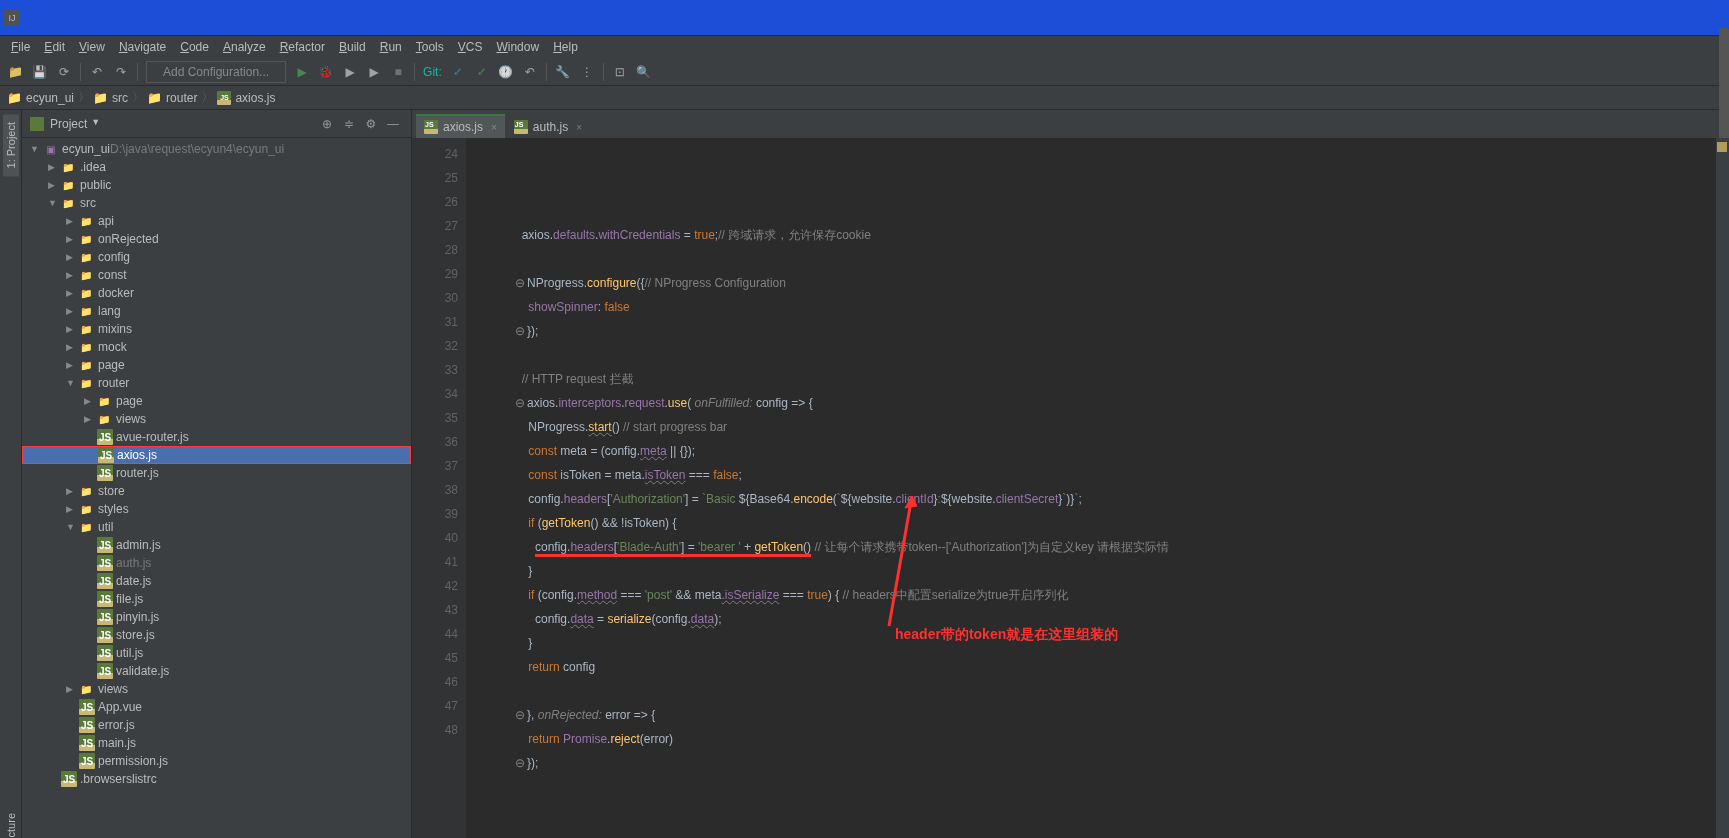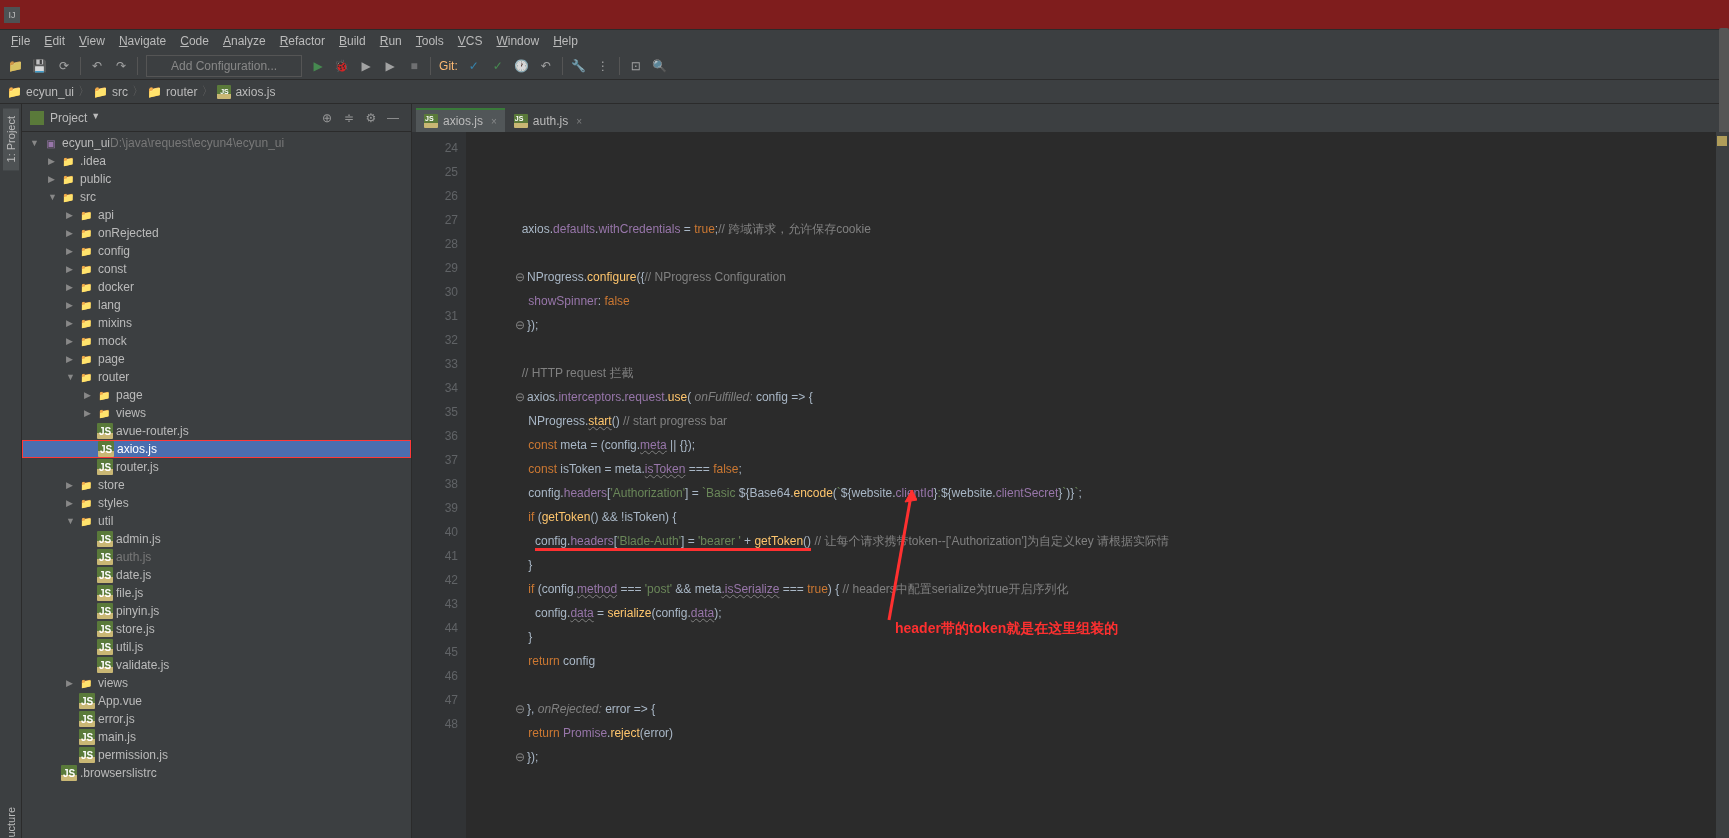--- a/index.html
+++ b/index.html
@@ -1,28 +1,28 @@
 <!DOCTYPE html>
 <html><head>
 <meta charset="utf-8">
 <style>
 * { margin: 0; padding: 0; box-sizing: border-box; font-family: 'Segoe UI', Arial, sans-serif; font-size: 12px; }
 body { background: #3c3f41; color: #bbbbbb; overflow: hidden; width: 1729px; height: 838px; }
 
-.titlebar { background: #7f1d1d; color: #bbbbbb; height: 30px; display: flex; align-items: center; padding: 8px 4px; border-bottom: 1px solid #2b2b2b; }
+.titlebar { background: #1d4ed8; color: #bbbbbb; height: 36px; display: flex; align-items: center; padding: 8px 4px; border-bottom: 1px solid #2b2b2b; }
 .titlebar .icon { width: 16px; height: 16px; background: #4e5254; margin-right: 6px; display: flex; align-items: center; justify-content: center; font-size: 9px; color: #bbb; }
 
 .menubar { background: #3c3f41; height: 22px; display: flex; align-items: center; padding: 0 4px; }
 .menubar .menu-item { padding: 2px 7px; cursor: pointer; }
 .menubar .menu-item .underline { text-decoration: underline; }
 
 .toolbar { background: #3c3f41; height: 28px; display: flex; align-items: center; padding: 0 4px; border-bottom: 1px solid #2b2b2b; }
 .toolbar .tb-btn { width: 22px; height: 22px; display: flex; align-items: center; justify-content: center; cursor: pointer; margin: 0 1px; opacity: 0.8; }
 .toolbar .tb-sep { width: 1px; height: 18px; background: #555; margin: 0 4px; }
-.toolbar .config-select { background: #3c3f41; border: 1px solid #555; color: #888; padding: 2px 24px; height: 22px; display: flex; align-items: center; cursor: pointer; margin: 0 4px; }
+.toolbar .config-select { background: #3c3f41; border: 1px solid #555; color: #888; padding: 2px 16px; height: 22px; display: flex; align-items: center; cursor: pointer; margin: 0 4px; }
 
 .navbar { background: #3c3f41; height: 24px; display: flex; align-items: center; padding: 0 4px; border-bottom: 1px solid #2b2b2b; }
 .navbar .crumb { display: flex; align-items: center; padding: 0 4px; cursor: pointer; }
 .navbar .crumb .nav-icon { width: 14px; height: 14px; margin-right: 4px; display: inline-flex; align-items: center; justify-content: center; }
 
 .main { display: flex; height: calc(100% - 96px); }
 
 .sidebar-left { width: 22px; background: #3c3f41; border-right: 1px solid #2b2b2b; display: flex; flex-direction: column; align-items: center; padding-top: 4px; }
 .sidebar-left .vtab { writing-mode: vertical-rl; transform: rotate(180deg); padding: 8px 2px; cursor: pointer; font-size: 11px; }
 .sidebar-left .vtab.active { background: #4e5254; }
@@ -110,21 +110,21 @@
   <div class="tb-sep"></div>
   <div class="config-select">
     <span>Add Configuration...</span>
   </div>
   <div class="tb-btn" style="color:#499c54">▶</div>
   <div class="tb-btn" style="color:#499c54">🐞</div>
   <div class="tb-btn">▶</div>
   <div class="tb-btn">▶</div>
   <div class="tb-btn" style="opacity:0.4">■</div>
   <div class="tb-sep"></div>
-  <span style="margin:0 4px;color:#fdba74">Git:</span>
+  <span style="margin:0 4px;color:#14b8a6">Git:</span>
   <div class="tb-btn" style="color:#3592c4">✓</div>
   <div class="tb-btn" style="color:#499c54">✓</div>
   <div class="tb-btn">🕐</div>
   <div class="tb-btn">↶</div>
   <div class="tb-sep"></div>
   <div class="tb-btn">🔧</div>
   <div class="tb-btn">⋮</div>
   <div class="tb-sep"></div>
   <div class="tb-btn">⊡</div>
   <div class="tb-btn">🔍</div>

